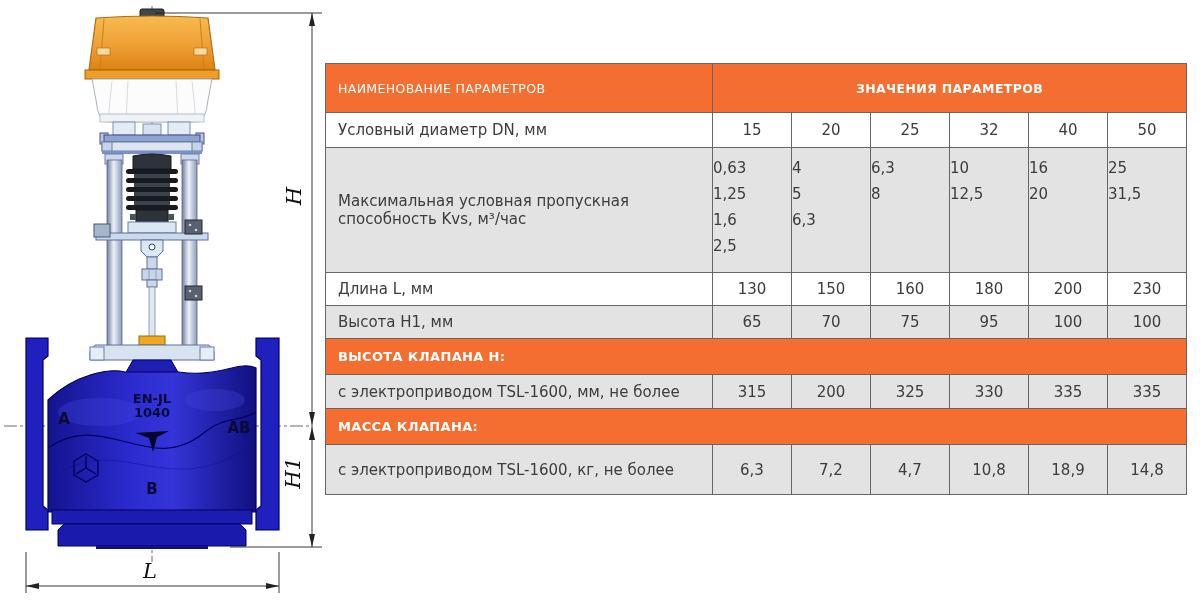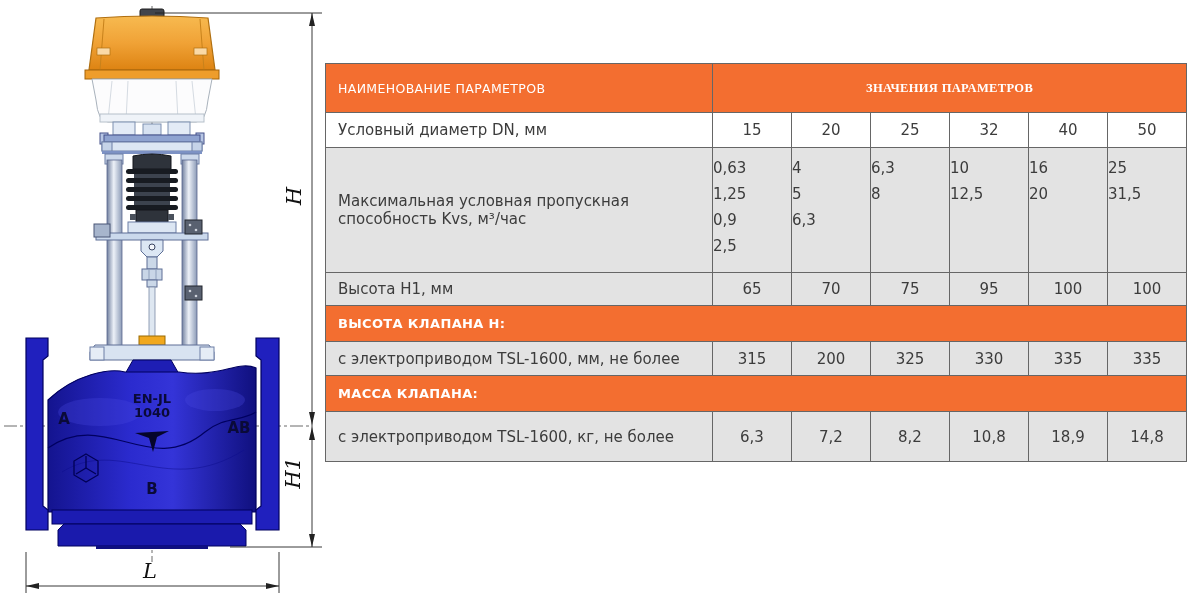--- a/index.html
+++ b/index.html
@@ -28,21 +28,21 @@
   .r-dn{height:35px;}
   .r-kvs{height:125px;}
   .r-len{height:33px;}
   .r-h1{height:33px;padding-left:24px;}
   .r-sec{height:36px;}
   .r-hv{height:34px;}
   .r-mass{height:50px;}
   .head{background:var(--accent);color:#fff;font-weight:bold;font-size:12.5px;
         letter-spacing:.35px;}
   .head.lbl{padding-left:12px;}
-  .head.val{text-align:center;font-family:Liberation Serif, serif;}
+  .head.val{text-align:center;}
   .sec{background:var(--accent);color:#fff;font-weight:bold;font-size:13px;
        letter-spacing:.35px;text-align:left;padding-left:12px;}
   .gray{background:var(--row_gray);}
   .kvs-cell{vertical-align:top;padding-top:7px;}
   .kvs-cell .kline{line-height:26px;text-align:left;}
 
   
   .dim-label{font-family:"DejaVu Serif","Liberation Serif",serif;font-style:italic;
              font-size:21px;fill:#111;}
   .mark{font-family:"DejaVu Sans",sans-serif;font-weight:bold;fill:#0A0A38;}
@@ -230,21 +230,21 @@
       <td class="val">32</td>
       <td class="val">40</td>
       <td class="val">50</td>
     </tr>
 
     <tr class="r-kvs">
       <td class="lbl gray">Максимальная условная пропускная способность Kvs, м³/час</td>
       <td class="val gray kvs-cell">
         <div class="kline">0,63</div>
         <div class="kline">1,25</div>
-        <div class="kline">0,9</div>
+        <div class="kline">1,6</div>
         <div class="kline">2,5</div>
       </td>
       <td class="val gray kvs-cell">
         <div class="kline">4</div>
         <div class="kline">5</div>
         <div class="kline">6,3</div>
       </td>
       <td class="val gray kvs-cell">
         <div class="kline">6,3</div>
         <div class="kline">8</div>
@@ -256,20 +256,29 @@
       <td class="val gray kvs-cell">
         <div class="kline">16</div>
         <div class="kline">20</div>
       </td>
       <td class="val gray kvs-cell">
         <div class="kline">25</div>
         <div class="kline">31,5</div>
       </td>
     </tr>
 
+    <tr class="r-len">
+      <td class="lbl">Длина L, мм</td>
+      <td class="val">130</td>
+      <td class="val">150</td>
+      <td class="val">160</td>
+      <td class="val">180</td>
+      <td class="val">200</td>
+      <td class="val">230</td>
+    </tr>
 
     <tr class="r-h1">
       <td class="lbl gray">Высота H1, мм</td>
       <td class="val gray">65</td>
       <td class="val gray">70</td>
       <td class="val gray">75</td>
       <td class="val gray">95</td>
       <td class="val gray">100</td>
       <td class="val gray">100</td>
     </tr>
@@ -289,20 +298,20 @@
     </tr>
 
     <tr class="r-sec">
       <td class="sec" colspan="7">МАССА КЛАПАНА:</td>
     </tr>
 
     <tr class="r-mass">
       <td class="lbl gray">с электроприводом TSL-1600, кг, не более</td>
       <td class="val gray">6,3</td>
       <td class="val gray">7,2</td>
-      <td class="val gray">8,2</td>
+      <td class="val gray">4,7</td>
       <td class="val gray">10,8</td>
       <td class="val gray">18,9</td>
       <td class="val gray">14,8</td>
     </tr>
   </tbody>
     </table>
 </div>
 
 </body></html>

